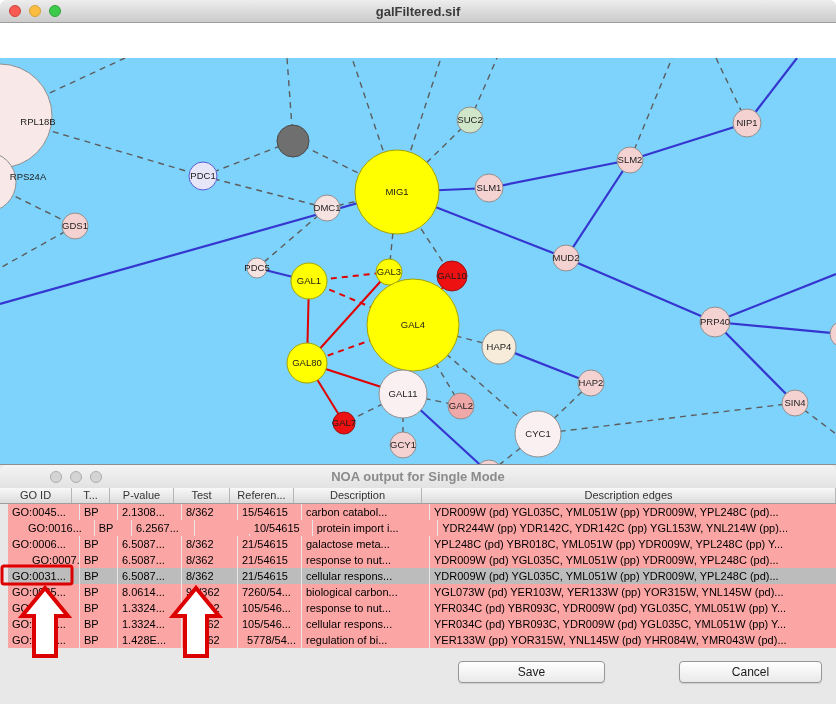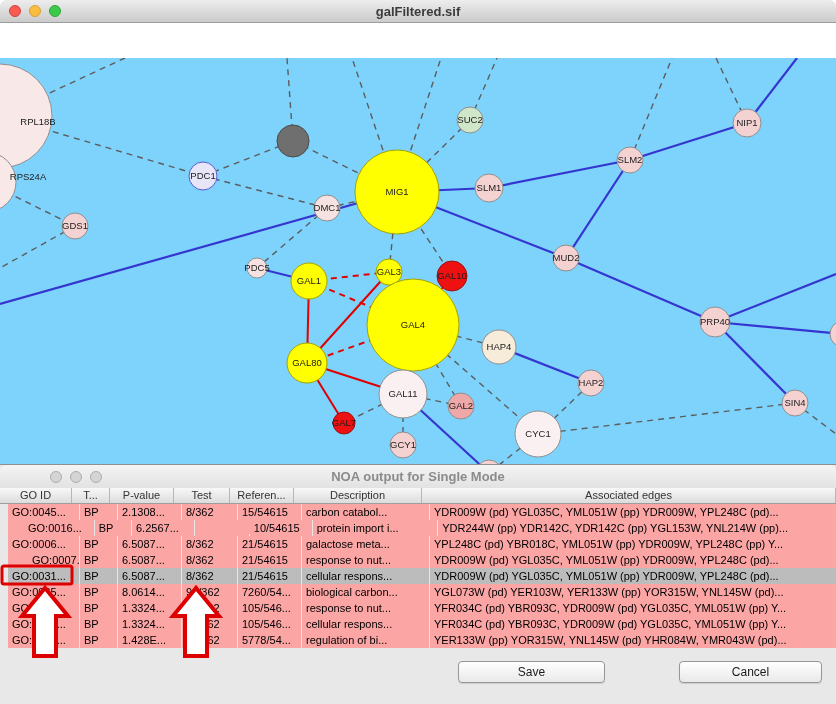--- a/index.html
+++ b/index.html
@@ -192,21 +192,21 @@
         <span class="title">NOA output for Single Mode</span>
       </div>
     </div>
     <div class="thead" id="table-head">
         <div class="th" style="width: 72px;">GO ID</div>
         <div class="th" style="width: 38px;">T...</div>
         <div class="th" style="width: 64px;">P-value</div>
         <div class="th" style="width: 56px;">Test</div>
         <div class="th" style="width: 64px;">Referen...</div>
         <div class="th" style="width: 128px;">Description</div>
-        <div class="th" style="width: 414px;">Associated edges</div>
+        <div class="th" style="width: 414px;">Description edges</div>
       </div>
     <div class="tbody" id="table-body">
         <div class="tr">
           <div class="td" style="width: 72px;">GO:0045...</div>
           <div class="td" style="width: 38px;">BP</div>
           <div class="td" style="width: 64px;">2.1308...</div>
           <div class="td" style="width: 56px;">8/362</div>
           <div class="td" style="width: 64px;">15/54615</div>
           <div class="td" style="width: 128px;">carbon catabol...</div>
           <div class="td" style="width: 414px;">YDR009W (pd) YGL035C, YML051W (pp) YDR009W, YPL248C (pd)...</div>
@@ -272,21 +272,21 @@
           <div class="td" style="width: 56px;">14/362</div>
           <div class="td" style="width: 64px;">105/546...</div>
           <div class="td" style="width: 128px;">cellular respons...</div>
           <div class="td" style="width: 414px;">YFR034C (pd) YBR093C, YDR009W (pd) YGL035C, YML051W (pp) Y...</div>
         </div>
         <div class="tr">
           <div class="td" style="width: 72px;">GO:0050...</div>
           <div class="td" style="width: 38px;">BP</div>
           <div class="td" style="width: 64px;">1.428E...</div>
           <div class="td" style="width: 56px;">80/362</div>
-          <div class="td" style="width: 64px;">5778/54...</div>
+          <div class="td" style="width: 64px; text-align: center;">5778/54...</div>
           <div class="td" style="width: 128px;">regulation of bi...</div>
           <div class="td" style="width: 414px;">YER133W (pp) YOR315W, YNL145W (pd) YHR084W, YMR043W (pd)...</div>
         </div>
       </div>
     <div class="buttonbar">
       <button class="mac-button" id="save-btn">Save</button>
       <button class="mac-button" id="cancel-btn">Cancel</button>
     </div>
   </section>
 

